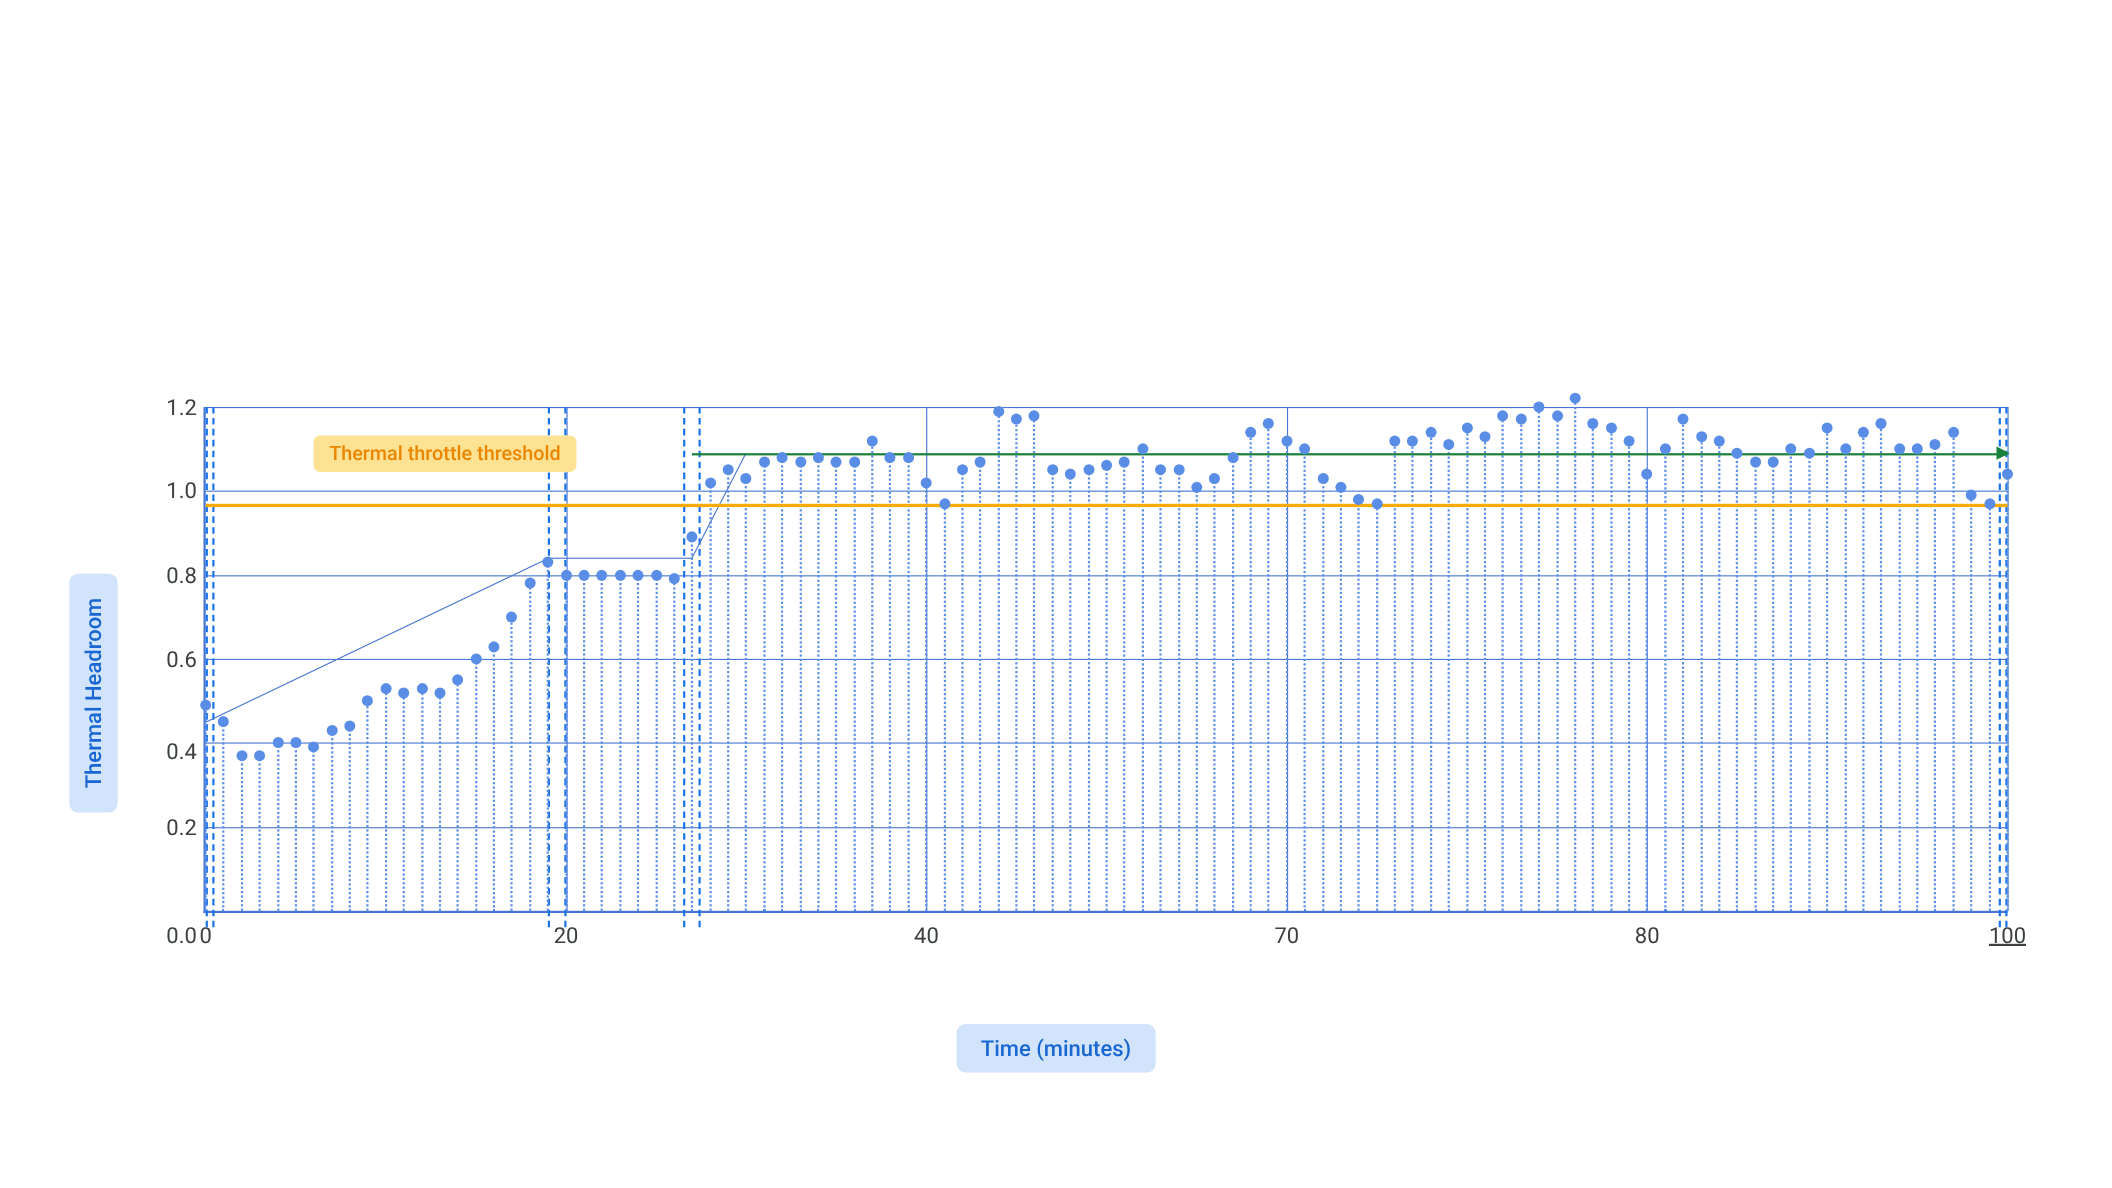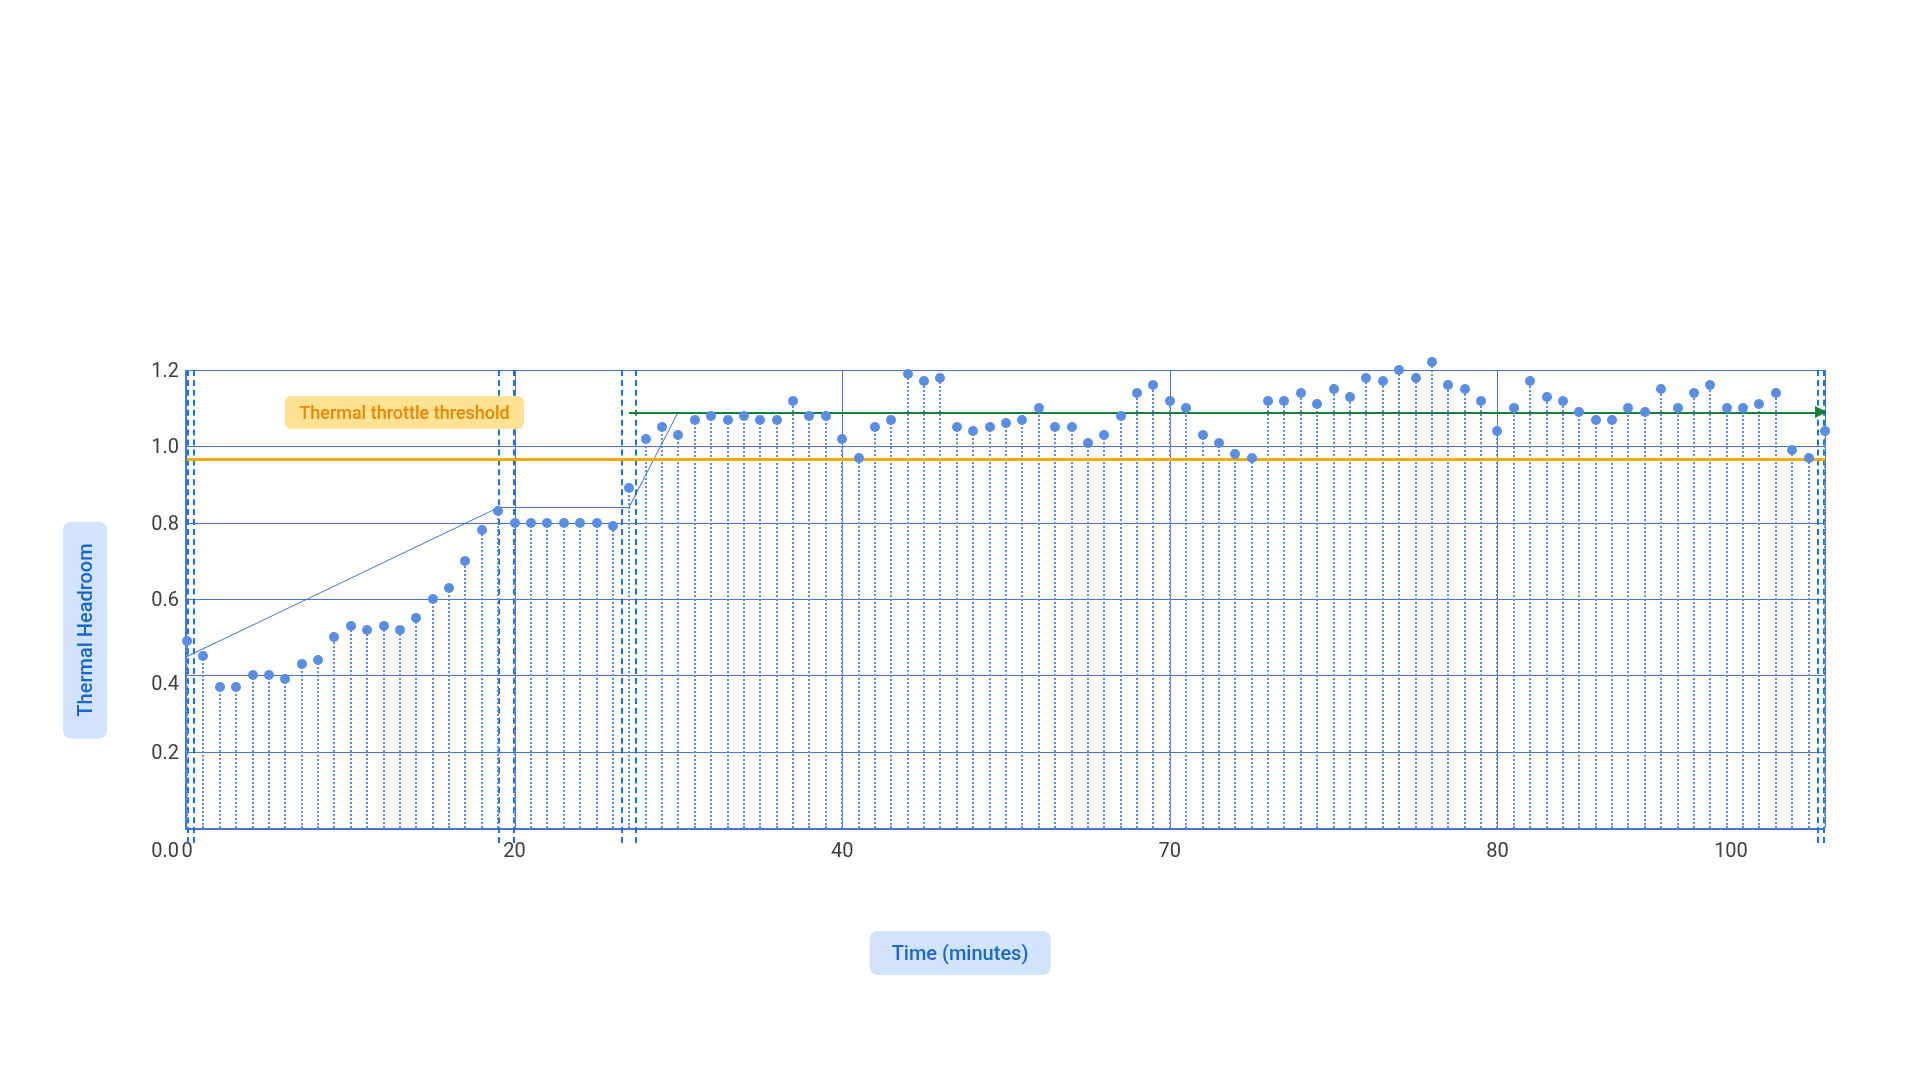--- a/index.html
+++ b/index.html
@@ -200,21 +200,21 @@
         <div class="xtick" style="left: 0px;">0</div>
         <div class="vgrid" style="left: 327.6px;"></div>
         <div class="xtick" style="left: 327.6px;">20</div>
         <div class="vgrid" style="left: 655.2px;"></div>
         <div class="xtick" style="left: 655.2px;">40</div>
         <div class="vgrid" style="left: 982.8px;"></div>
         <div class="xtick" style="left: 982.8px;">70</div>
         <div class="vgrid" style="left: 1310.4px;"></div>
         <div class="xtick" style="left: 1310.4px;">80</div>
         <div class="vgrid" style="left: 1638px;"></div>
-        <div class="xtick" style="left: 1544px;">100</div>
+        <div class="xtick" style="left: 1638px; text-decoration: underline;">100</div>
         <div class="dashed-region" style="left: 0px; width: 8.19px;"></div>
         <div class="dashed-region" style="left: 311.22px; width: 16.38px;"></div>
         <div class="dashed-region" style="left: 434.07px; width: 16.38px;"></div>
         <div class="dashed-region" style="left: 1629.81px; width: 8.19px;"></div>
         <div class="trend" style="left: 0px; top: 286.25px; width: 344.984px; transform: rotate(-25.5608deg);"></div>
         <div class="trend" style="left: 311.22px; top: 137.4px; width: 131.04px; transform: rotate(0deg);"></div>
         <div class="trend" style="left: 442.26px; top: 137.4px; width: 107.327px; transform: rotate(-62.7513deg);"></div>
         <div class="threshold-line" style="top: 87.7833px;"></div>
         <div class="green-line" style="top: 41.9833px; left: 442.26px; right: 0px;"></div>
         <div class="green-arrow" style="top: 41.9833px;"></div>

